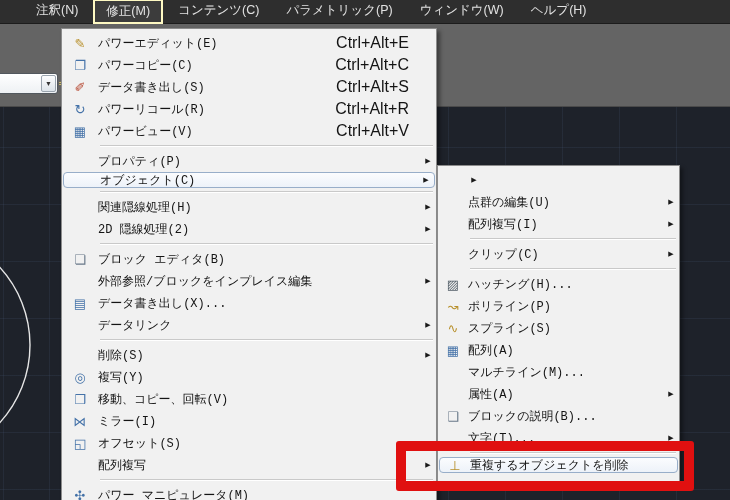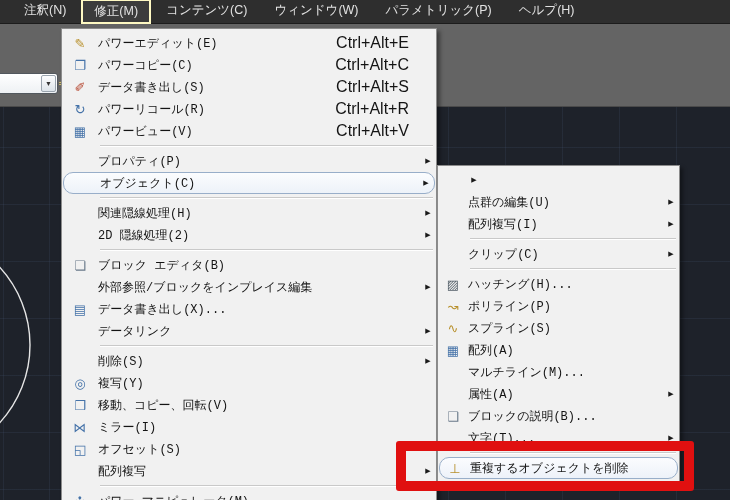--- a/index.html
+++ b/index.html
@@ -5,21 +5,21 @@
   html,body{margin:0;padding:0;}
   body{
     width:730px;height:500px;position:relative;overflow:hidden;
     font-family:"Liberation Sans","DejaVu Sans",sans-serif;
     background:#1e222a;
   }
   
   .menubar{
     position:absolute;left:0;top:0;width:730px;height:24px;
     background:#2e2e2e;border-bottom:1px solid #1c1c1c;
-    display:flex;align-items:center;padding-left:12px;box-sizing:border-box;z-index:3;
+    display:flex;align-items:center;padding-left:24px;box-sizing:border-box;z-index:3;
   }
   .mb-item{
     color:#e2e2e2;font-size:12.5px;padding:2px 11px;margin-right:3px;
     white-space:nowrap;border:1px solid transparent;cursor:default;
   }
   .mb-item.active{background:#3c3c3c;border:2px solid #fef9c3;}
   
   .toolbar{
     position:absolute;left:0;top:24px;width:730px;height:82px;
     background:#646464;border-bottom:1px solid #4a4a4a;z-index:1;
@@ -57,22 +57,22 @@
     padding:3px 0;color:#141414;
   }
   #modify-menu{left:61px;top:28px;width:376px;height:484px;z-index:5;overflow:hidden;}
   #object-submenu{left:437px;top:165px;width:243px;height:318px;z-index:6;}
   .menu-row{
     display:flex;align-items:center;height:22px;box-sizing:border-box;
     padding-right:2px;cursor:default;white-space:nowrap;
   }
   .menu-row.highlighted{
     background:linear-gradient(#fbfcfe,#edf2f9);
-    border:1px solid #98aec9;border-radius:10px;
-    margin:0 1px;height:22px;
+    border:1px solid #98aec9;border-radius:4px;
+    margin:0 1px;height:16px;
   }
   .mi-icon{width:36px;min-width:36px;text-align:center;font-size:13px;line-height:13px;}
   .sub .mi-icon{width:30px;min-width:30px;}
   .mi-label{flex:1;font-size:12px;overflow:hidden;font-family:Liberation Mono, monospace;}
   .mi-shortcut{font-size:16px;margin-right:13px;color:#141414;}
   .mi-arrow{width:12px;min-width:12px;font-size:7px;color:#1a1a1a;text-align:center;}
   .menu-sep{height:1px;background:#c9c9c9;border-bottom:1px solid #ffffff;margin:3px 3px 3px 38px;}
   .sub .menu-sep{margin-left:32px;}
   
   .red-box{
@@ -82,22 +82,22 @@
   }
 </style>
 </head>
 <body>
 
 <div class="menubar">
   <div id="menubar-items" style="display:flex;">
       <div class="mb-item">注釈(N)</div>
       <div class="mb-item active">修正(M)</div>
       <div class="mb-item">コンテンツ(C)</div>
+      <div class="mb-item">パラメトリック(P)</div>
       <div class="mb-item">ウィンドウ(W)</div>
-      <div class="mb-item">パラメトリック(P)</div>
       <div class="mb-item">ヘルプ(H)</div>
     </div>
 </div>
 
 <div class="toolbar"></div>
 
 <div class="combobox">
   <span class="combo-text"></span>
   <span class="combo-btn">
     <span>▼</span>

